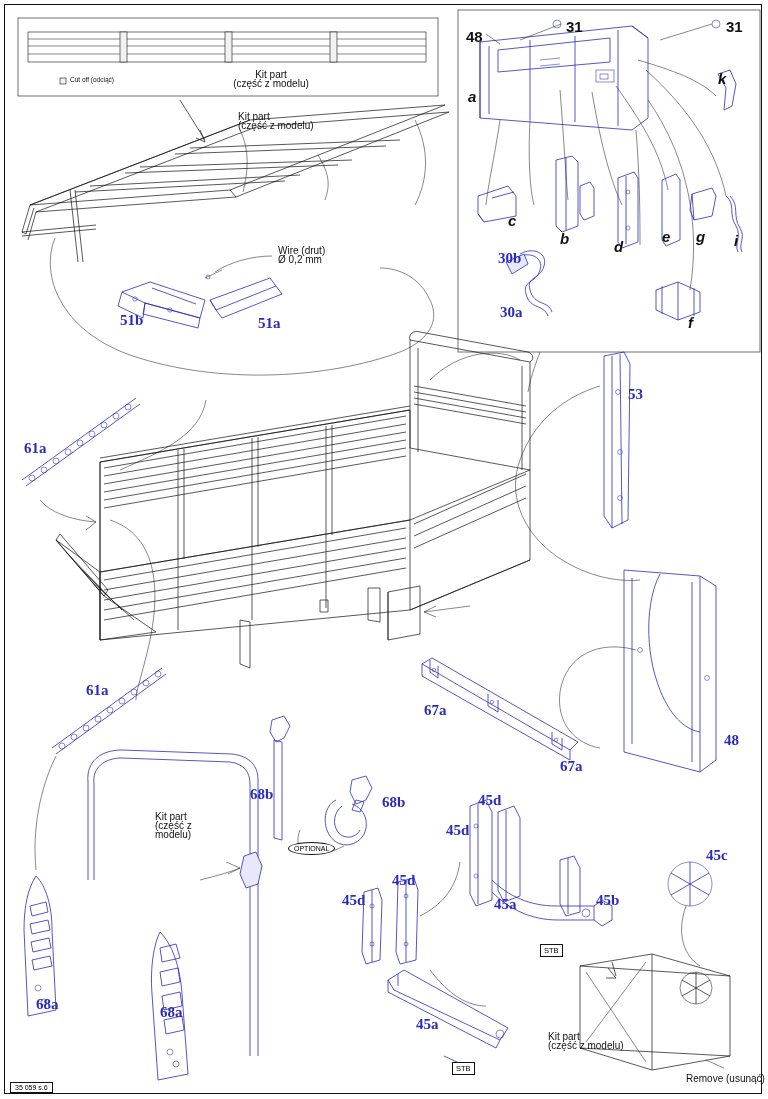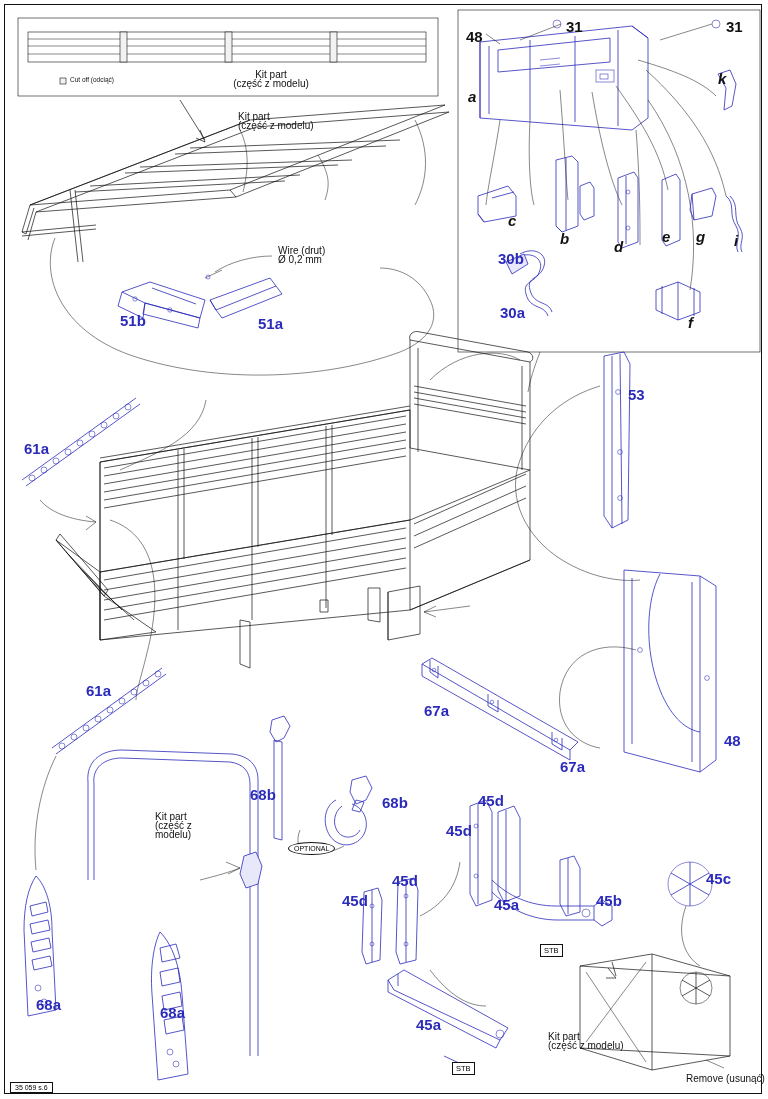--- a/index.html
+++ b/index.html
@@ -1,20 +1,20 @@
 <!DOCTYPE html>
 <html><head>
 <meta charset="utf-8">
 <style>
   html,body{margin:0;padding:0;background:#ffffff;}
   body{font-family:"Liberation Sans",sans-serif;}
   #page{position:relative;width:768px;height:1099px;background:#ffffff;overflow:hidden;}
   .frame{position:absolute;left:4px;top:4px;width:758px;height:1090px;border:1.5px solid #111;box-sizing:border-box;}
   .lbl{position:absolute;font-size:15px;color:#111;white-space:nowrap;}
-  .lbl.blue{color:#2b2bbb;}
+  .lbl.blue{color:#2b2bbb;font-family:Liberation Serif, serif;}
   .lbl.it{font-style:italic;}
   .lbl.bold{font-weight:bold;}
   .tiny{font-size:6.5px;line-height:8px;color:#111;}
   .tiny2{font-size:10px;line-height:9px;color:#111;}
   .stb{position:absolute;border:1px solid #111;background:#fff;font-size:7.5px;padding:1px 3px;box-sizing:border-box;}
   .optional{position:absolute;border:1px solid #111;border-radius:50%;background:#fff;font-size:7px;padding:2px 5px;box-sizing:border-box;}
   svg{position:absolute;left:0;top:0;width:768px;height:1099px;overflow:visible;}
   .s-k{fill:none;stroke:#111;stroke-width:0.7;}
   .s-kt{fill:none;stroke:#111;stroke-width:0.5;}
   .s-b{fill:none;stroke:#2b2bbb;stroke-width:0.8;}
@@ -422,21 +422,21 @@
   <div class="lbl tiny2" style="left:155px;top:830px;">modelu)</div>
 
   <div class="optional" style="left:288px;top:842px;">OPTIONAL</div>
 
   <div class="lbl bold blue" style="left:342px;top:892px;">45d</div>
   <div class="lbl bold blue" style="left:392px;top:872px;">45d</div>
   <div class="lbl bold blue" style="left:446px;top:822px;">45d</div>
   <div class="lbl bold blue" style="left:478px;top:792px;">45d</div>
   <div class="lbl bold blue" style="left:494px;top:896px;">45a</div>
   <div class="lbl bold blue" style="left:596px;top:892px;">45b</div>
-  <div class="lbl bold blue" style="left:706px;top:870px;">45c</div>
+  <div class="lbl bold blue" style="left:706px;top:847px;">45c</div>
   <div class="lbl bold blue" style="left:416px;top:1016px;">45a</div>
 
   <div class="stb" style="left:540px;top:944px;">STB</div>
   <div class="stb" style="left:452px;top:1062px;">STB</div>
 
   <div class="lbl tiny2" style="left:548px;top:1032px;">Kit part</div>
   <div class="lbl tiny2" style="left:548px;top:1041px;">(część z modelu)</div>
   <div class="lbl tiny2" style="left:686px;top:1074px;">Remove (usunąć)</div>
 
   <div class="footer">35 059  s.6</div>

